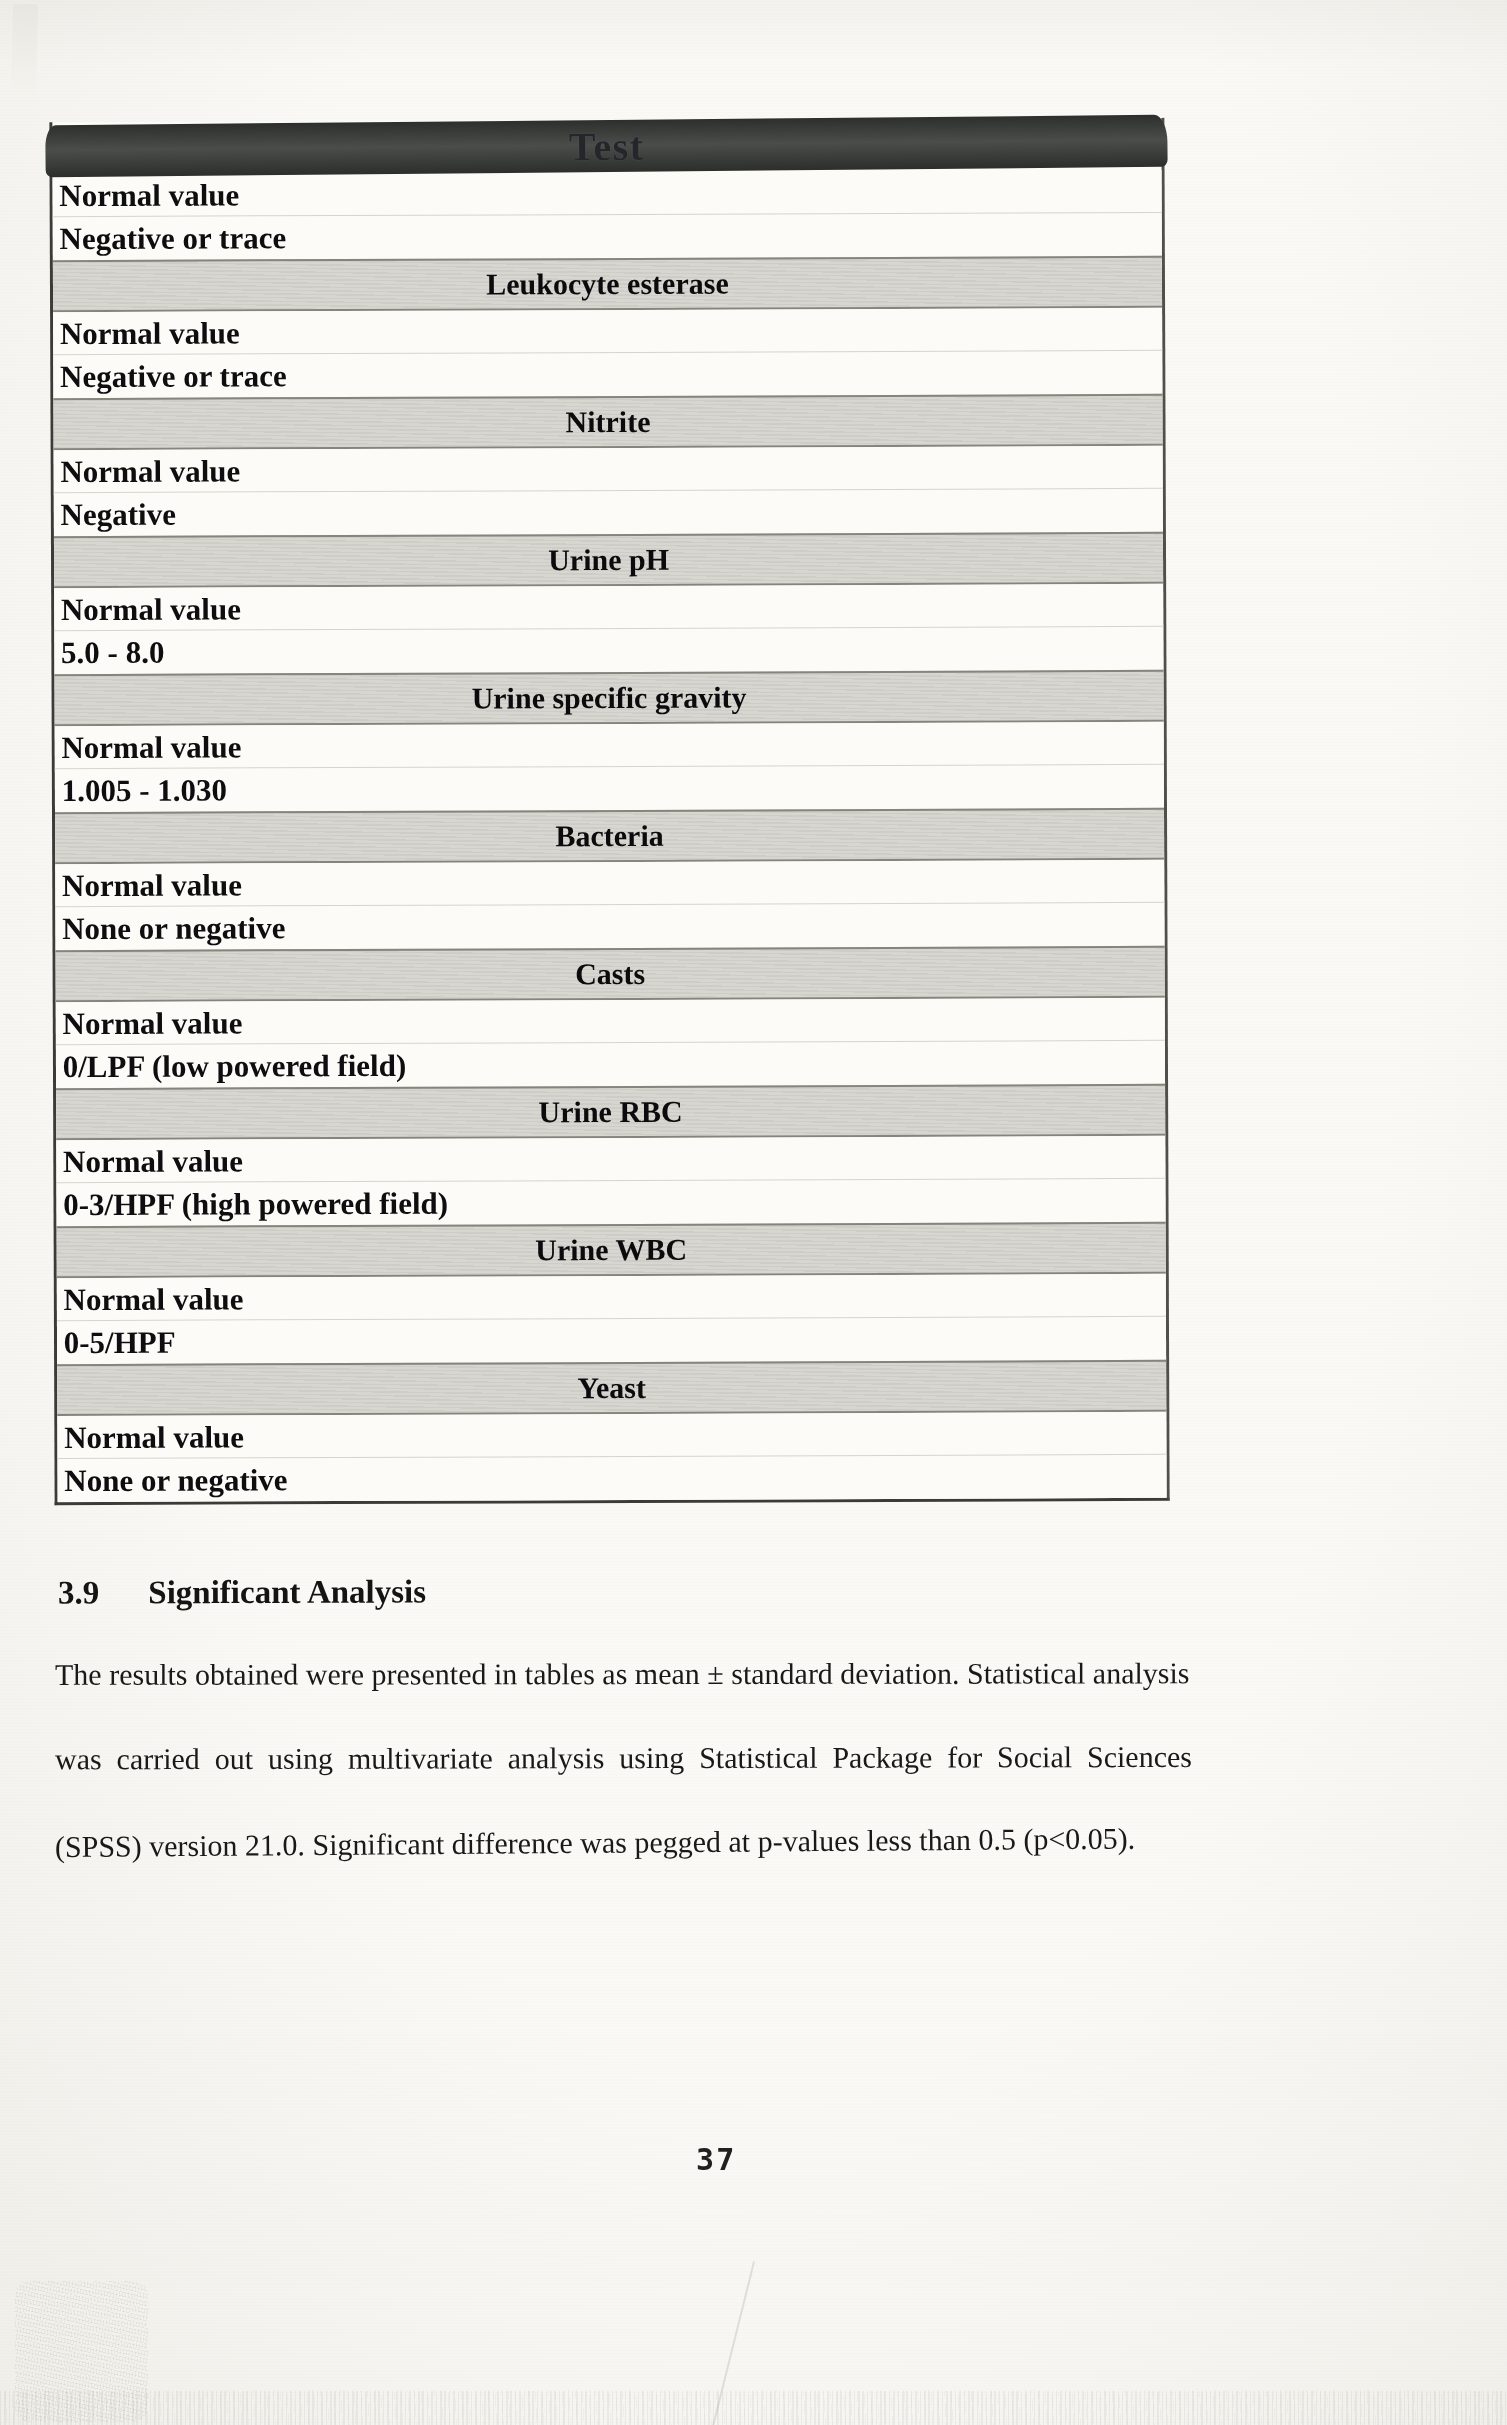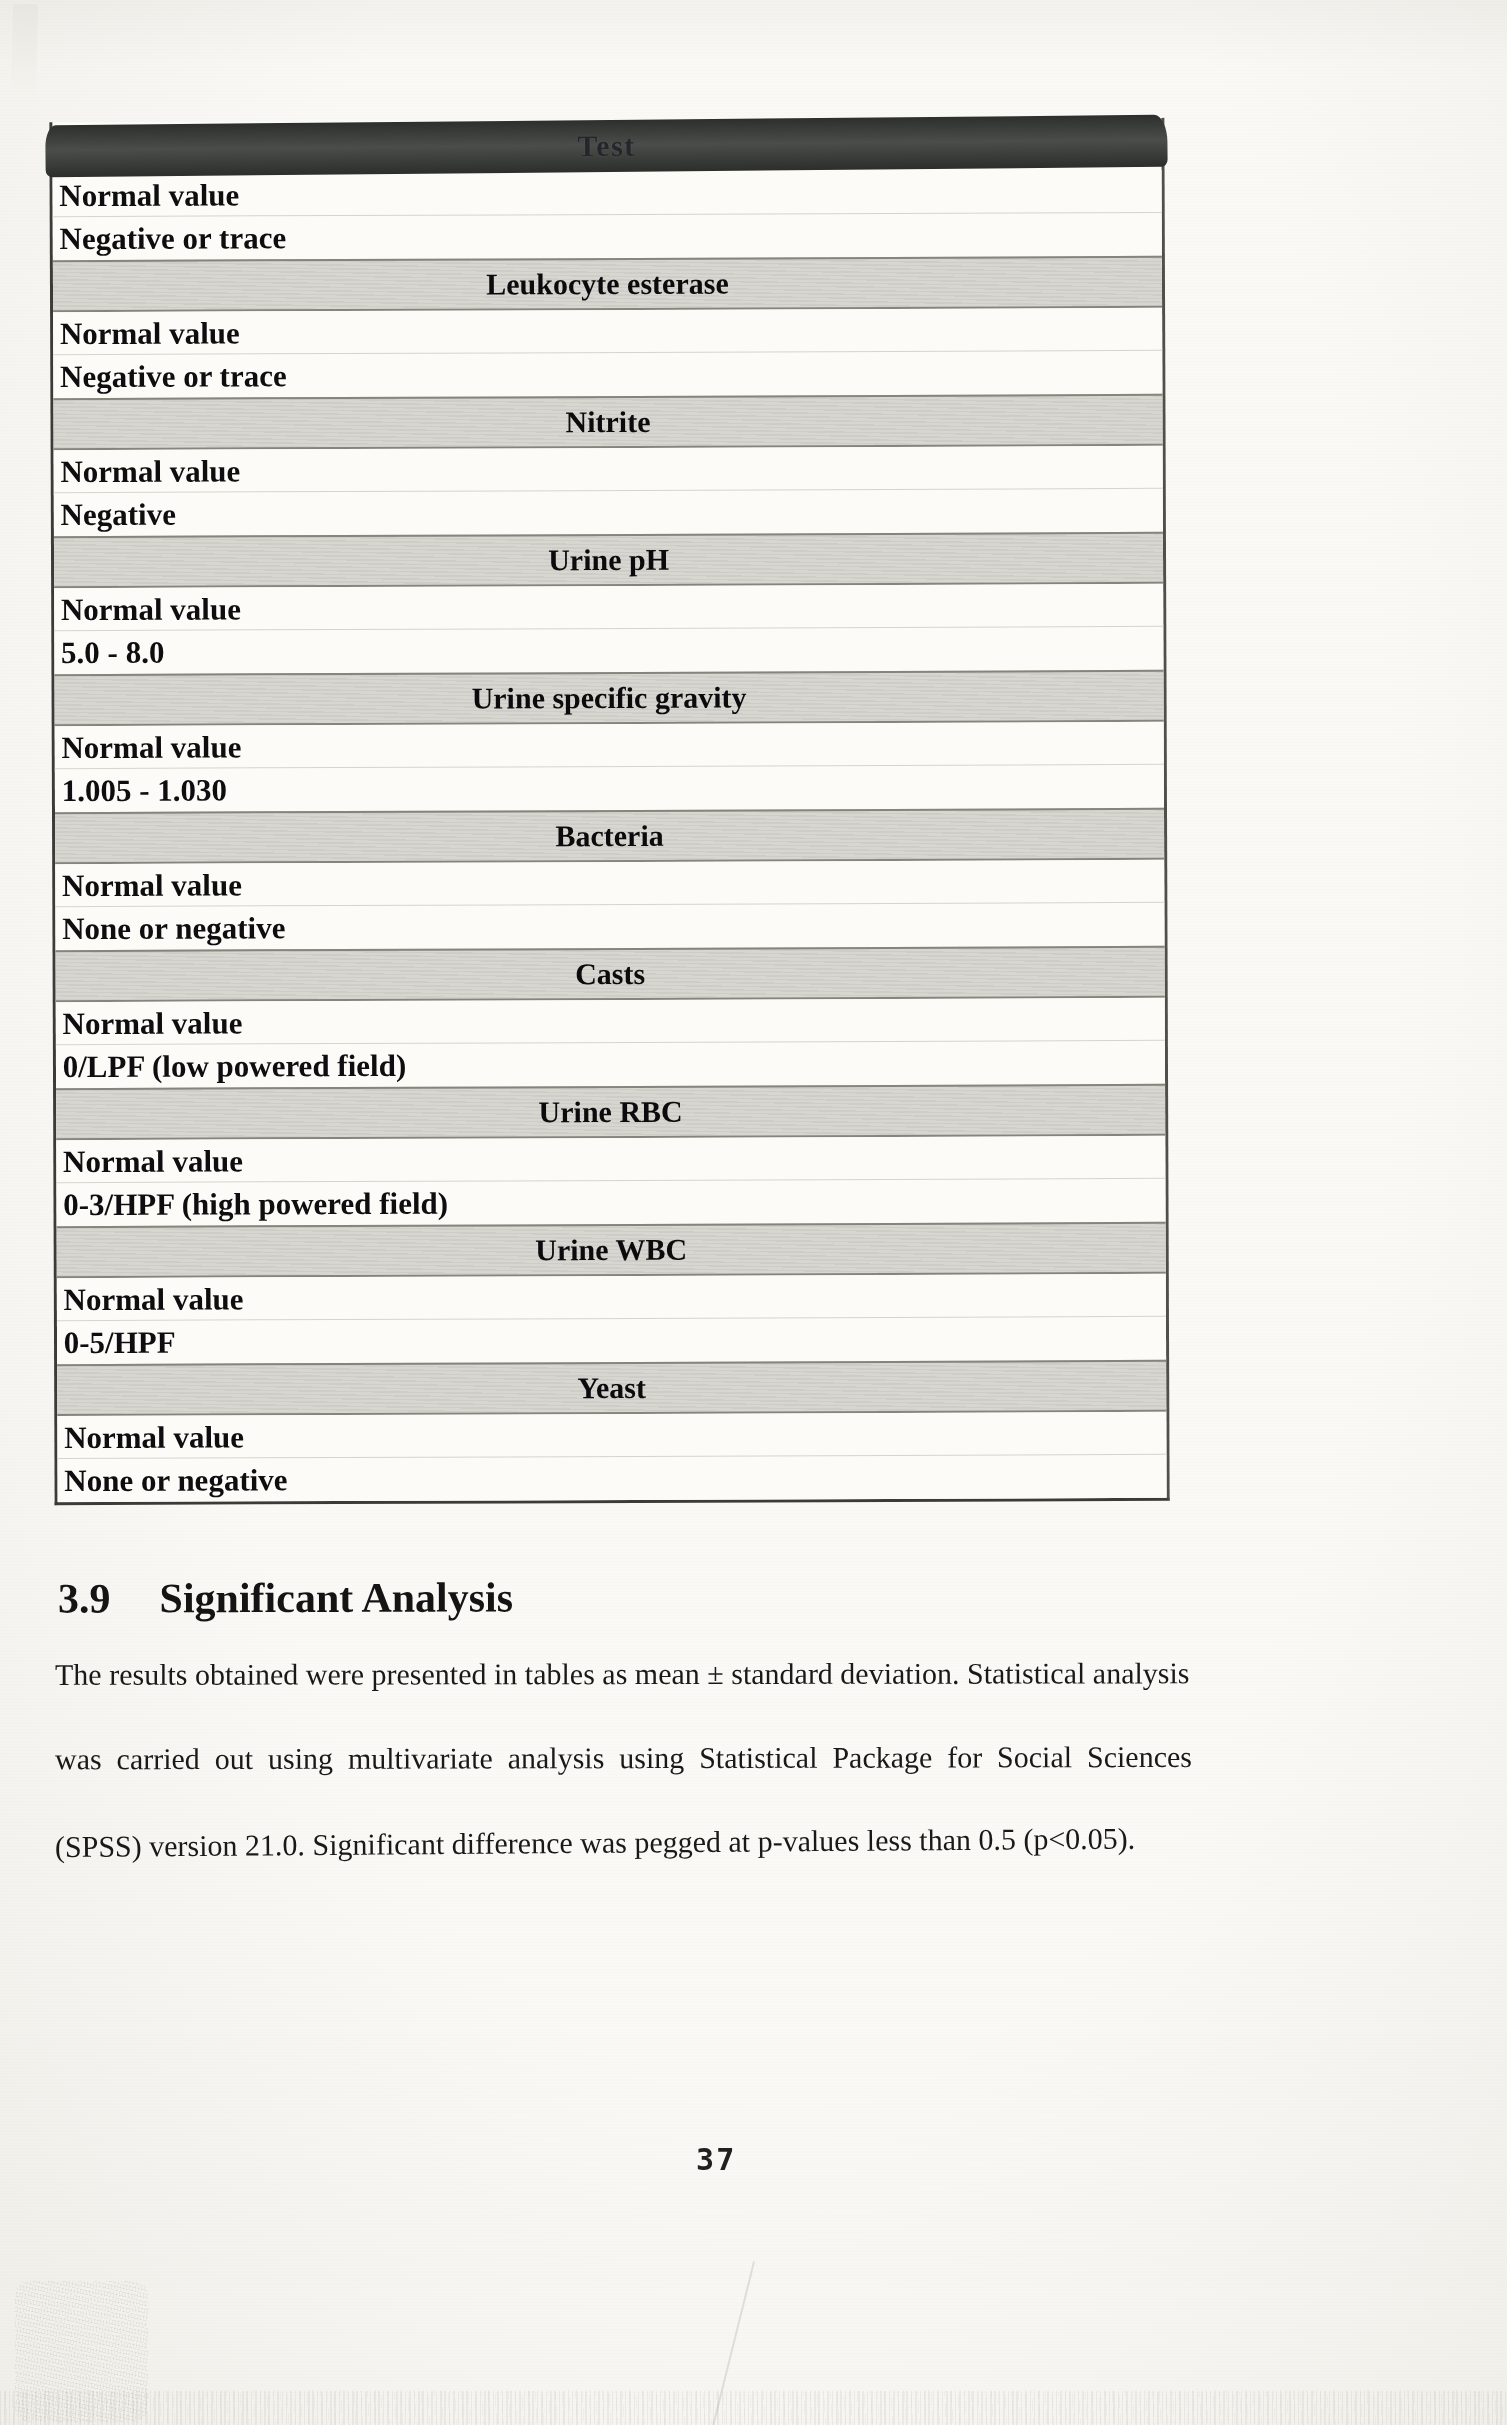--- a/index.html
+++ b/index.html
@@ -51,41 +51,41 @@
   }
   .thead{
     height:52px;width:calc(100% + 13.3px);margin-left:-6.7px;
     background:linear-gradient(to bottom,#2c2f2b,#4a4d49 48%,#2b2e2a);
     border-radius:10.4px 13.3px 6px 6px / 22px 27px 7.4px 7.4px;
     transform:rotate(-0.32deg);
     display:flex;align-items:center;justify-content:center;
     box-sizing:border-box;
   }
   .thead span{
-    font-weight:bold;font-size:30px;color:#23272c;letter-spacing:1.5px;
+    font-weight:bold;font-size:40px;color:#23272c;letter-spacing:1.5px;
     text-shadow:0 0 1.5px rgba(110,115,120,0.6);
   }
   .r{
     display:flex;align-items:center;box-sizing:border-box;
     font-weight:bold;color:#0e0e10;line-height:1;
   }
   .r.lab{height:42px;padding-left:6.7px;font-size:31px;background:#fcfbf8;}
   .r.val{height:44px;padding-left:6.7px;font-size:31px;background:#fcfbf8;
     border-top:1.5px solid #d7d4cc;}
   .r.band{
     height:52px;justify-content:center;font-size:30px;color:#0b0b0d;
     background-color:#d5d4ce;
     background-image:repeating-linear-gradient(1deg, rgba(0,0,0,0.035) 0 1.5px, rgba(255,255,255,0.05) 1.5px 3.7px);
     border-top:2.2px solid #86857c;border-bottom:2.2px solid #86857c;
   }
 
   
   .section-heading{
     position:absolute;left:58px;top:1574px;display:flex;gap:49px;
-    font-weight:bold;font-size:42px;color:#141414;transform:rotate(-0.15deg);
+    font-weight:bold;font-size:33px;color:#141414;transform:rotate(-0.15deg);
   }
   .para-line{
     position:absolute;left:55px;width:1287px;height:41px;
     font-size:30px;color:#191919;white-space:nowrap;
     text-align:justify;text-align-last:justify;
   }
   .para-line::after{content:"";display:inline-block;width:100%;}
   .line-0{top:1657px;transform:rotate(-0.08deg);}
   .line-1{top:1741px;transform:rotate(-0.12deg);word-spacing:7.4px;}
   .line-2{top:1825px;transform:rotate(-0.45deg);}

